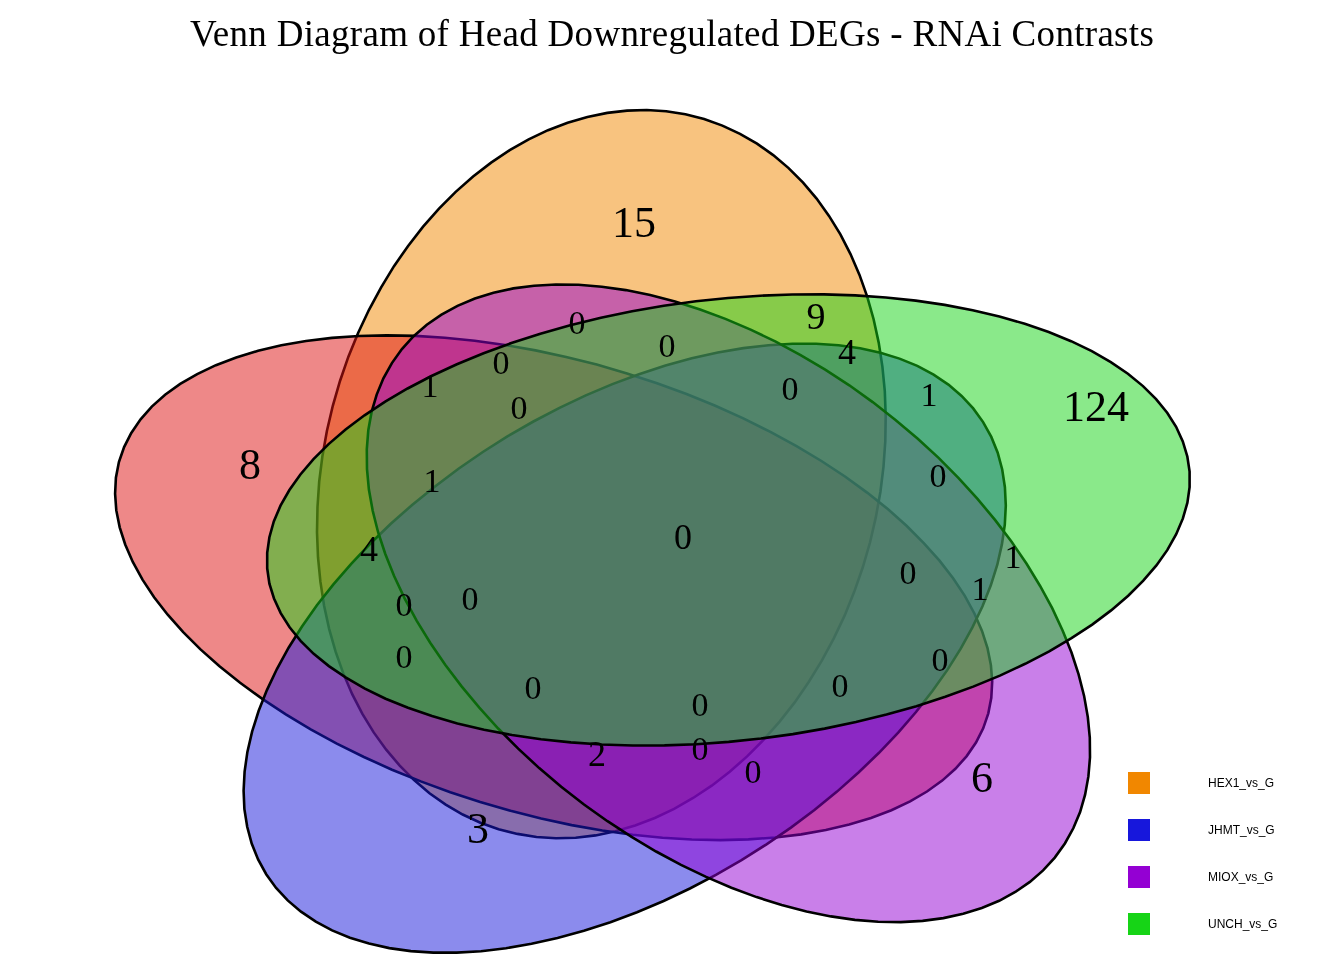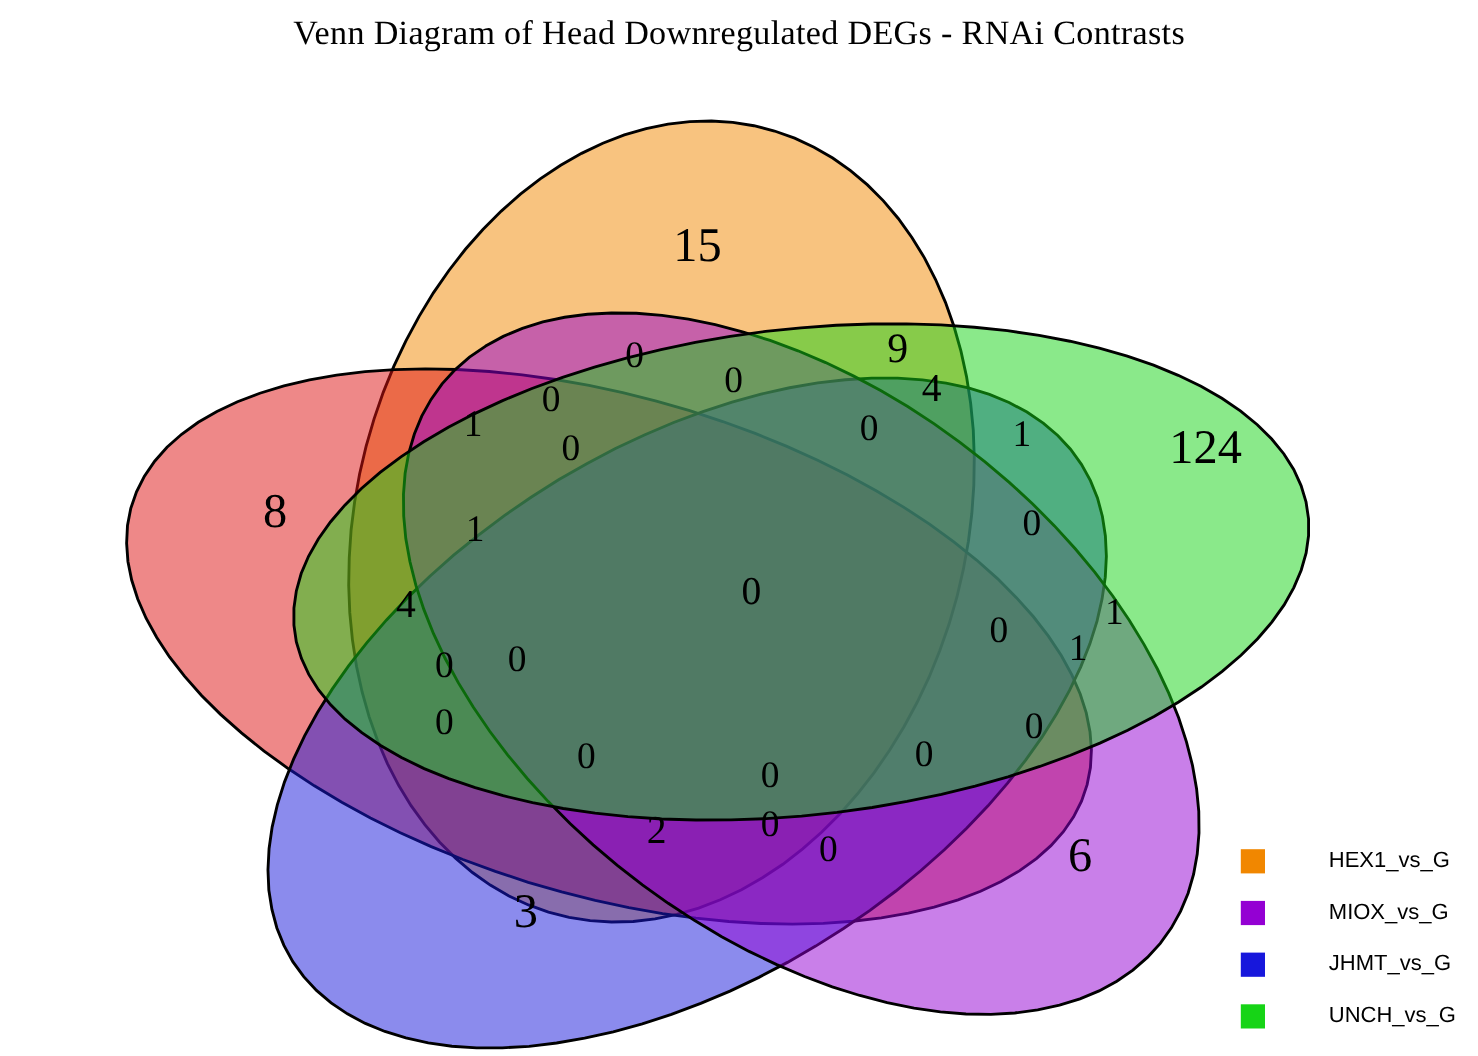--- a/index.html
+++ b/index.html
@@ -3,32 +3,32 @@
 <meta charset="utf-8">
 <style>
   html,body{margin:0;padding:0;}
   body{
     width:1344px;height:960px;position:relative;overflow:hidden;
     background:#ffffff;
     font-family:"Liberation Serif","DejaVu Serif",serif;
   }
   .title{
     position:absolute;top:12px;left:0;width:1344px;
-    text-align:center;font-size:31px;color:#000;
+    text-align:center;font-size:37px;color:#000;
     letter-spacing:.3px;
   }
   #venn-svg{position:absolute;left:0;top:0;}
   .venn-shape{fill-opacity:.5;stroke:#000;stroke-width:2.6;}
   .count-label{fill:#000;}
   .legend{position:absolute;left:1128px;top:759px;}
   .legend-row{display:flex;align-items:center;height:47px;}
   .legend-swatch{width:22px;height:22px;flex:none;margin-right:58px;}
   .legend-label{
     font-family:"Liberation Sans","DejaVu Sans",sans-serif;
-    font-size:20px;color:#000;white-space:nowrap;
+    font-size:12px;color:#000;white-space:nowrap;
   }
 </style>
 </head>
 <body>
 
 <div class="title">Venn Diagram of Head Downregulated DEGs - RNAi Contrasts</div>
 
 <svg id="venn-svg" width="1344" height="960" viewBox="0 0 1344 960">
   <g id="ellipse-layer">
       <path d="M666.2 111.3 L646.8 110.0 L627.1 110.6 L607.3 112.9 L587.4 116.9 L567.6 122.7 L548.0 130.2 L528.7 139.4 L509.7 150.2 L491.1 162.6 L473.1 176.5 L455.7 191.9 L439.0 208.6 L423.1 226.6 L408.1 245.9 L394.0 266.2 L381.0 287.6 L369.0 309.8 L358.1 332.9 L348.4 356.7 L340.0 381.0 L332.8 405.8 L326.9 430.9 L322.4 456.2 L319.2 481.6 L317.5 507.0 L317.0 532.2 L318.0 557.2 L320.4 581.7 L324.1 605.7 L329.2 629.1 L335.6 651.7 L343.3 673.4 L352.2 694.2 L362.4 713.9 L373.7 732.4 L386.2 749.7 L399.7 765.6 L414.1 780.1 L429.5 793.2 L445.7 804.6 L462.7 814.5 L480.4 822.7 L498.6 829.2 L517.4 833.9 L536.5 837.0 L556.0 838.2 L575.7 837.7 L595.5 835.4 L615.4 831.3 L635.1 825.5 L654.8 818.0 L674.1 808.9 L693.1 798.0 L711.7 785.7 L729.7 771.7 L747.1 756.4 L763.7 739.7 L779.6 721.6 L794.7 702.4 L808.7 682.0 L821.8 660.7 L833.8 638.4 L844.7 615.4 L854.3 591.6 L862.8 567.3 L870.0 542.5 L875.8 517.4 L880.4 492.0 L883.5 466.6 L885.3 441.3 L885.7 416.0 L884.8 391.1 L882.4 366.6 L878.7 342.6 L873.6 319.2 L867.2 296.6 L859.5 274.9 L850.5 254.1 L840.4 234.4 L829.0 215.9 L816.6 198.6 L803.1 182.6 L788.6 168.1 L773.2 155.1 L757.0 143.6 L740.0 133.8 L722.4 125.6 L704.1 119.1 L685.4 114.3 Z" class="venn-shape" fill="#F18700"></path>
@@ -71,24 +71,24 @@
       <text x="753" y="782.56" text-anchor="middle" font-size="34" class="count-label" font-family="&quot;Liberation Serif&quot;,&quot;DejaVu Serif&quot;,serif">0</text>
     </g>
 </svg>
 
 <div class="legend">
   <div class="legend-row">
     <span class="legend-swatch" style="background: rgb(241, 135, 0);"></span>
     <span class="legend-label">HEX1_vs_G</span>
   </div>
   <div class="legend-row">
+    <span class="legend-swatch" style="background: rgb(23, 23, 220);"></span>
+    <span class="legend-label">JHMT_vs_G</span>
+  </div>
+  <div class="legend-row">
     <span class="legend-swatch" style="background: rgb(148, 0, 211);"></span>
     <span class="legend-label">MIOX_vs_G</span>
-  </div>
-  <div class="legend-row">
-    <span class="legend-swatch" style="background: rgb(23, 23, 220);"></span>
-    <span class="legend-label">JHMT_vs_G</span>
   </div>
   <div class="legend-row">
     <span class="legend-swatch" style="background: rgb(22, 212, 22);"></span>
     <span class="legend-label">UNCH_vs_G</span>
   </div>
 </div>
 
 </body></html>

